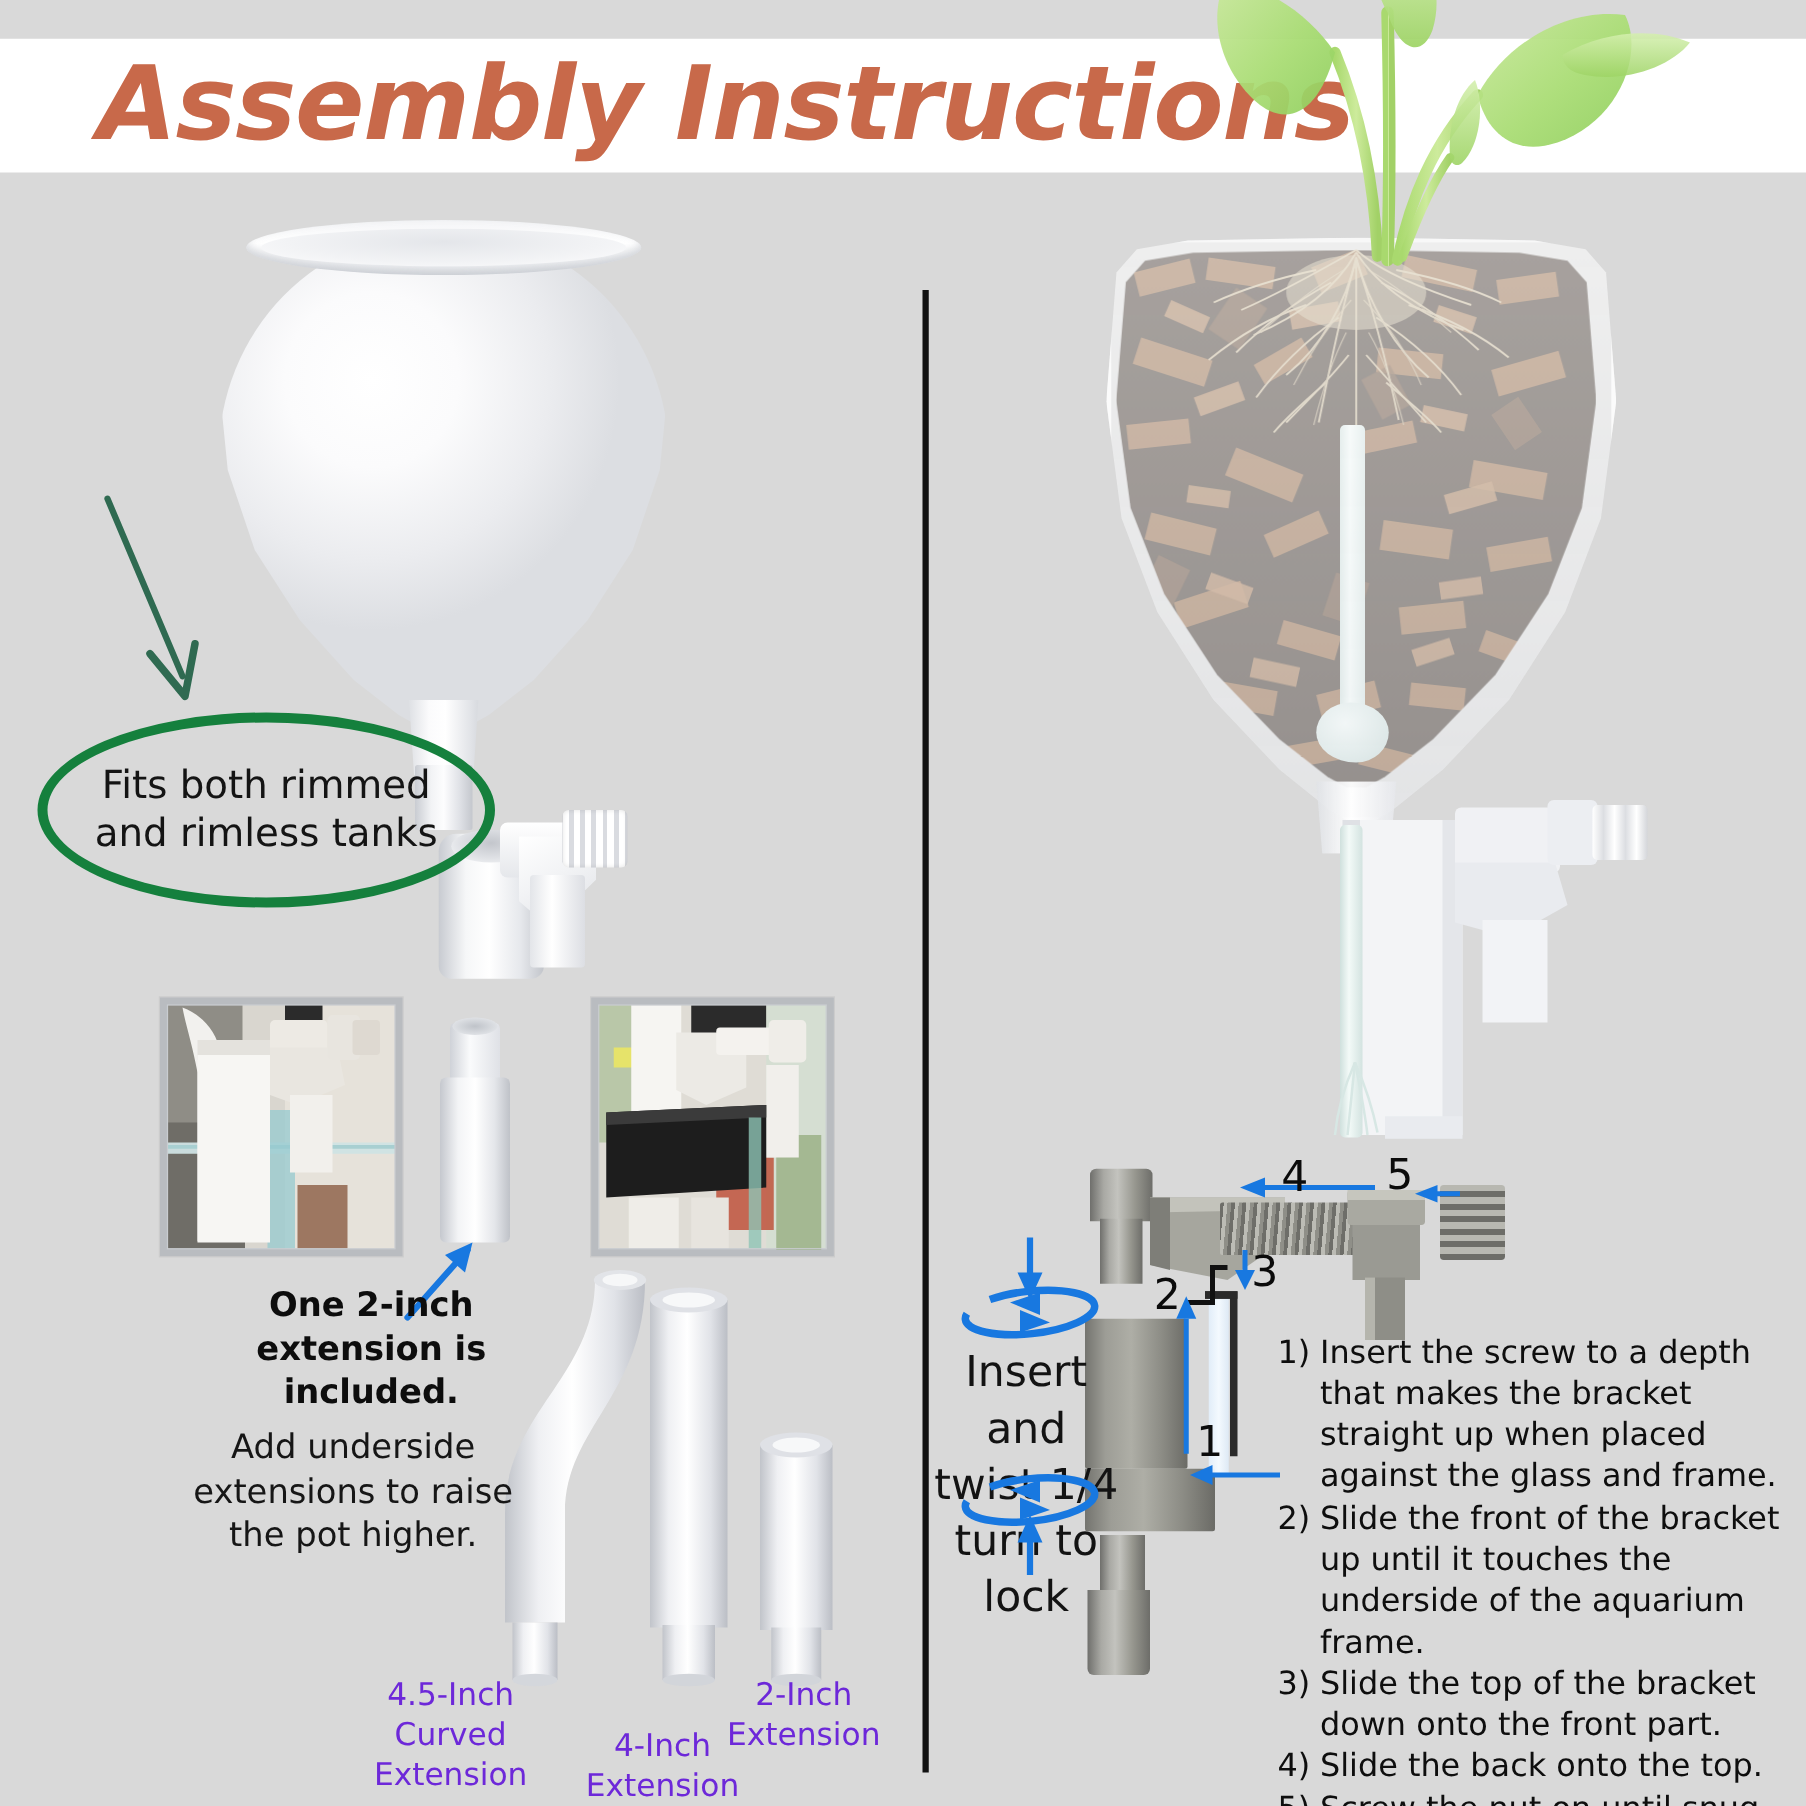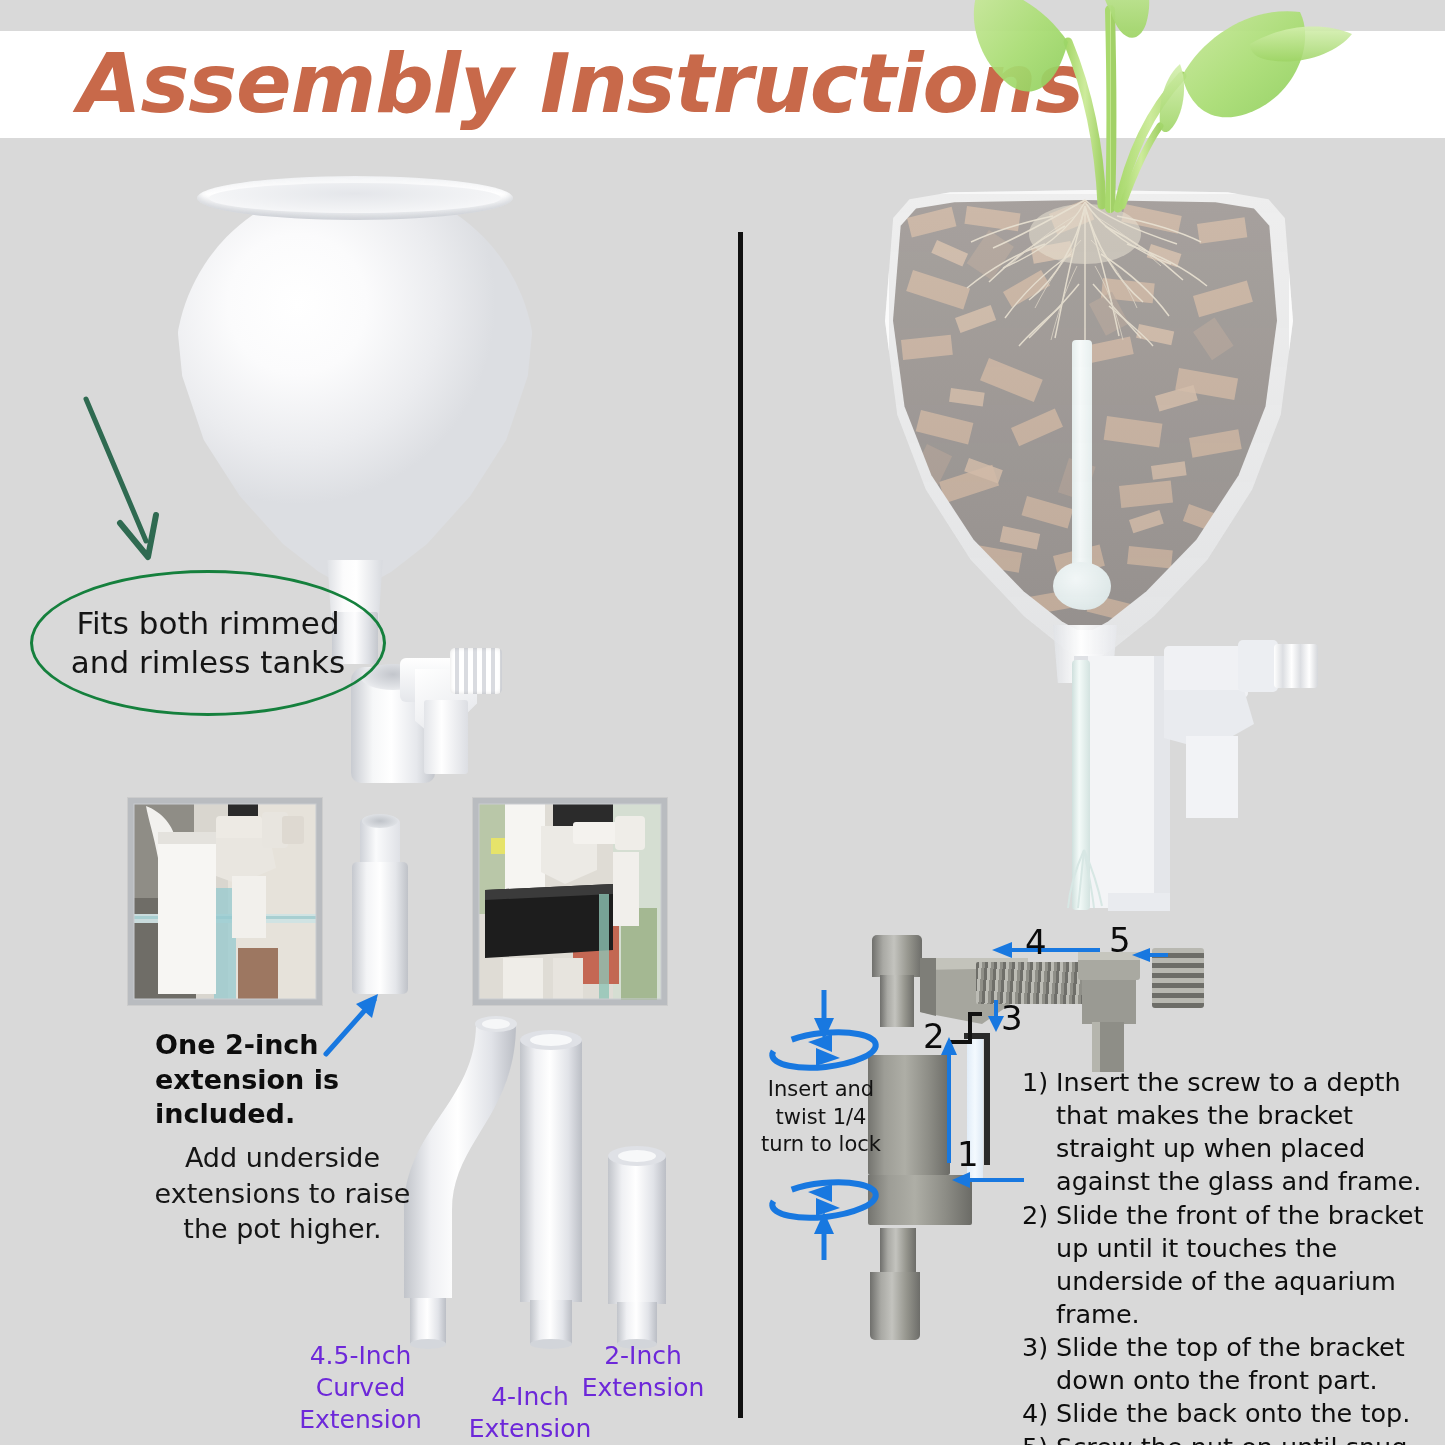--- a/index.html
+++ b/index.html
@@ -99,21 +99,21 @@
     position:absolute;left:450px;top:648px;width:52px;height:46px;
     border-radius:5px;
     background:repeating-linear-gradient(90deg,#ffffff 0 5px,#d9dbe0 5px 9px);
     box-shadow:inset 0 0 4px rgba(0,0,0,.12);
   }
 
   
   .green-arrow{left:80px;top:395px;width:110px;height:180px;z-index:20;}
   .ellipse-callout{
     left:30px;top:570px;width:350px;height:140px;z-index:20;
-    border:3px solid #15803d;border-radius:50%;
+    border:8px solid #15803d;border-radius:50%;
     display:flex;align-items:center;justify-content:center;
   }
   .ellipse-text{
     font-size:31px;color:#141414;text-align:center;line-height:1.26;
     padding:0 18px;
   }
 
   
   .photo{
     z-index:14;background:#bfc2c6;overflow:hidden;
@@ -134,23 +134,23 @@
     border-radius:5px 5px 2px 2px;
   }
   .inc-ext-bore{
     position:absolute;left:362px;top:814px;width:36px;height:14px;z-index:13;
     border-radius:50%;background:radial-gradient(ellipse,#bfc3c9,#eceef1);
   }
   .blue-arrow-1{left:322px;top:990px;width:70px;height:68px;z-index:22;}
 
   
   .txt-bold-1{
-    left:155px;top:1028px;width:250px;z-index:22;
+    left:172px;top:1028px;width:250px;z-index:22;
     font-size:27px;font-weight:bold;color:#0d0d0d;
-    line-height:1.28;
+    text-align:center;line-height:1.28;
   }
   .txt-reg-1{
     left:150px;top:1140px;width:265px;z-index:22;
     font-size:27px;color:#161616;text-align:center;line-height:1.32;
   }
 
   
   .ext{z-index:12;}
 
   .ext-label{
@@ -201,21 +201,21 @@
     border-radius:3px;
   }
   .glass-pane{
     background:linear-gradient(90deg,rgba(226,238,250,.95),rgba(244,250,255,.98),rgba(222,234,246,.95));
   }
   .callout-num{
     z-index:26;font-size:34px;color:#0b0b0b;font-weight:normal;
   }
   .txt-twist{
     left:742px;top:1076px;width:158px;z-index:24;
-    font-size:21px;color:#131313;text-align:center;line-height:1.32;
+    font-size:34px;color:#131313;text-align:center;line-height:1.32;
   }
   .steps{
     left:1022px;top:1066px;width:420px;z-index:24;
     font-size:25.5px;color:#0e0e0e;line-height:1.30;
   }
   .step{display:flex;margin-bottom:0px;}
   .step-n{width:34px;flex:0 0 34px;}
   .step-t{flex:1;}
   svg{display:block;overflow:visible;}
 </style>

